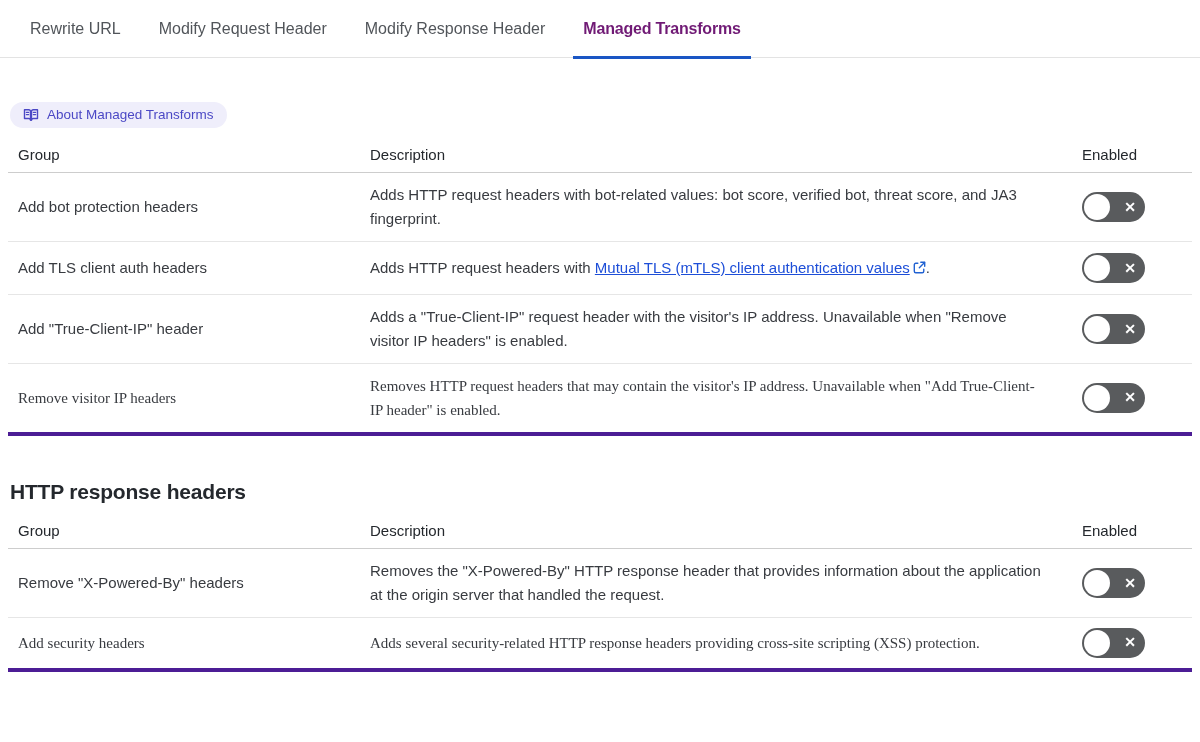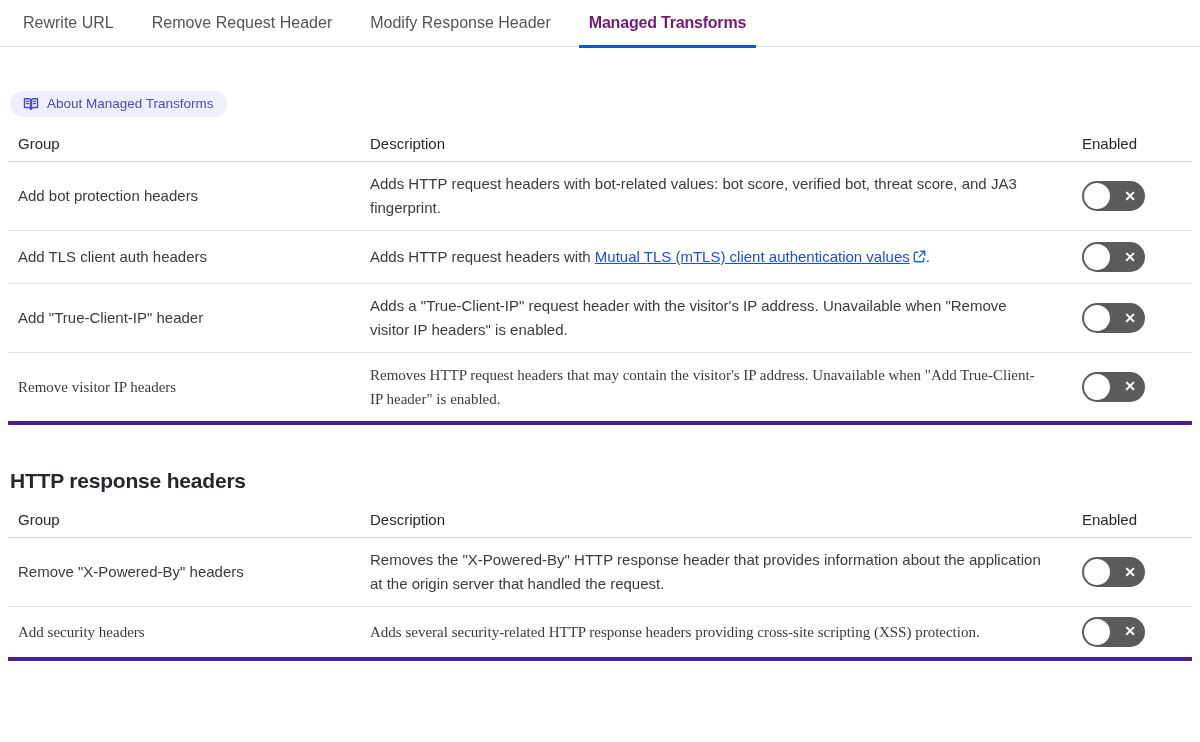--- a/index.html
+++ b/index.html
@@ -8,23 +8,23 @@
     font-family: "Liberation Sans", sans-serif;
     background: #ffffff;
     color: #383b40;
   }
 
   
   .tabbar {
     display: flex;
     align-items: stretch;
     column-gap: 18px;
-    padding-left: 13px;
+    padding-left: 20px;
     border-bottom: 1px solid #e3e3e3;
-    height: 47px;
+    height: 58px;
   }
   .tab {
     display: flex;
     align-items: center;
     padding: 0 10px;
     font-size: 16px;
     color: #51555a;
     cursor: pointer;
     position: relative;
     white-space: nowrap;
@@ -130,21 +130,21 @@
     font-weight: bold;
     line-height: 1;
   }
   .toggle[data-state="on"] .glyph { right: auto; left: 9px; font-size: 15px; }
 </style>
 </head>
 <body>
 
 <nav class="tabbar">
   <div class="tab">Rewrite URL</div>
-  <div class="tab">Remove Request Header</div>
+  <div class="tab">Modify Request Header</div>
   <div class="tab">Modify Response Header</div>
   <div class="tab active">Managed Transforms</div>
 </nav>
 
 <div class="main">
 
   <div class="section-heading">
     <span class="doc-badge">
       <span>
         <svg width="16" height="16" viewBox="0 0 16 16" fill="none" stroke="#4b48c5" stroke-width="1.4" stroke-linejoin="round" stroke-linecap="round">

